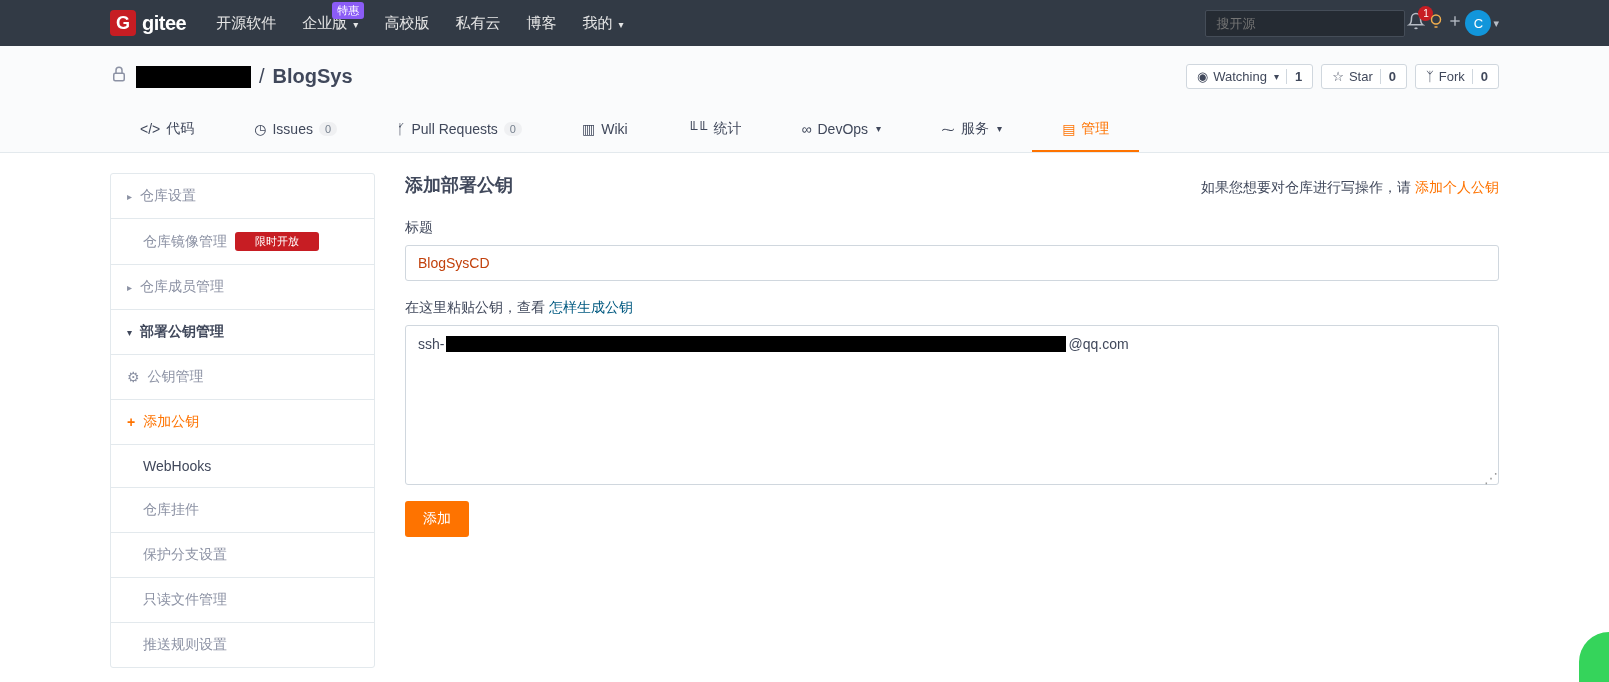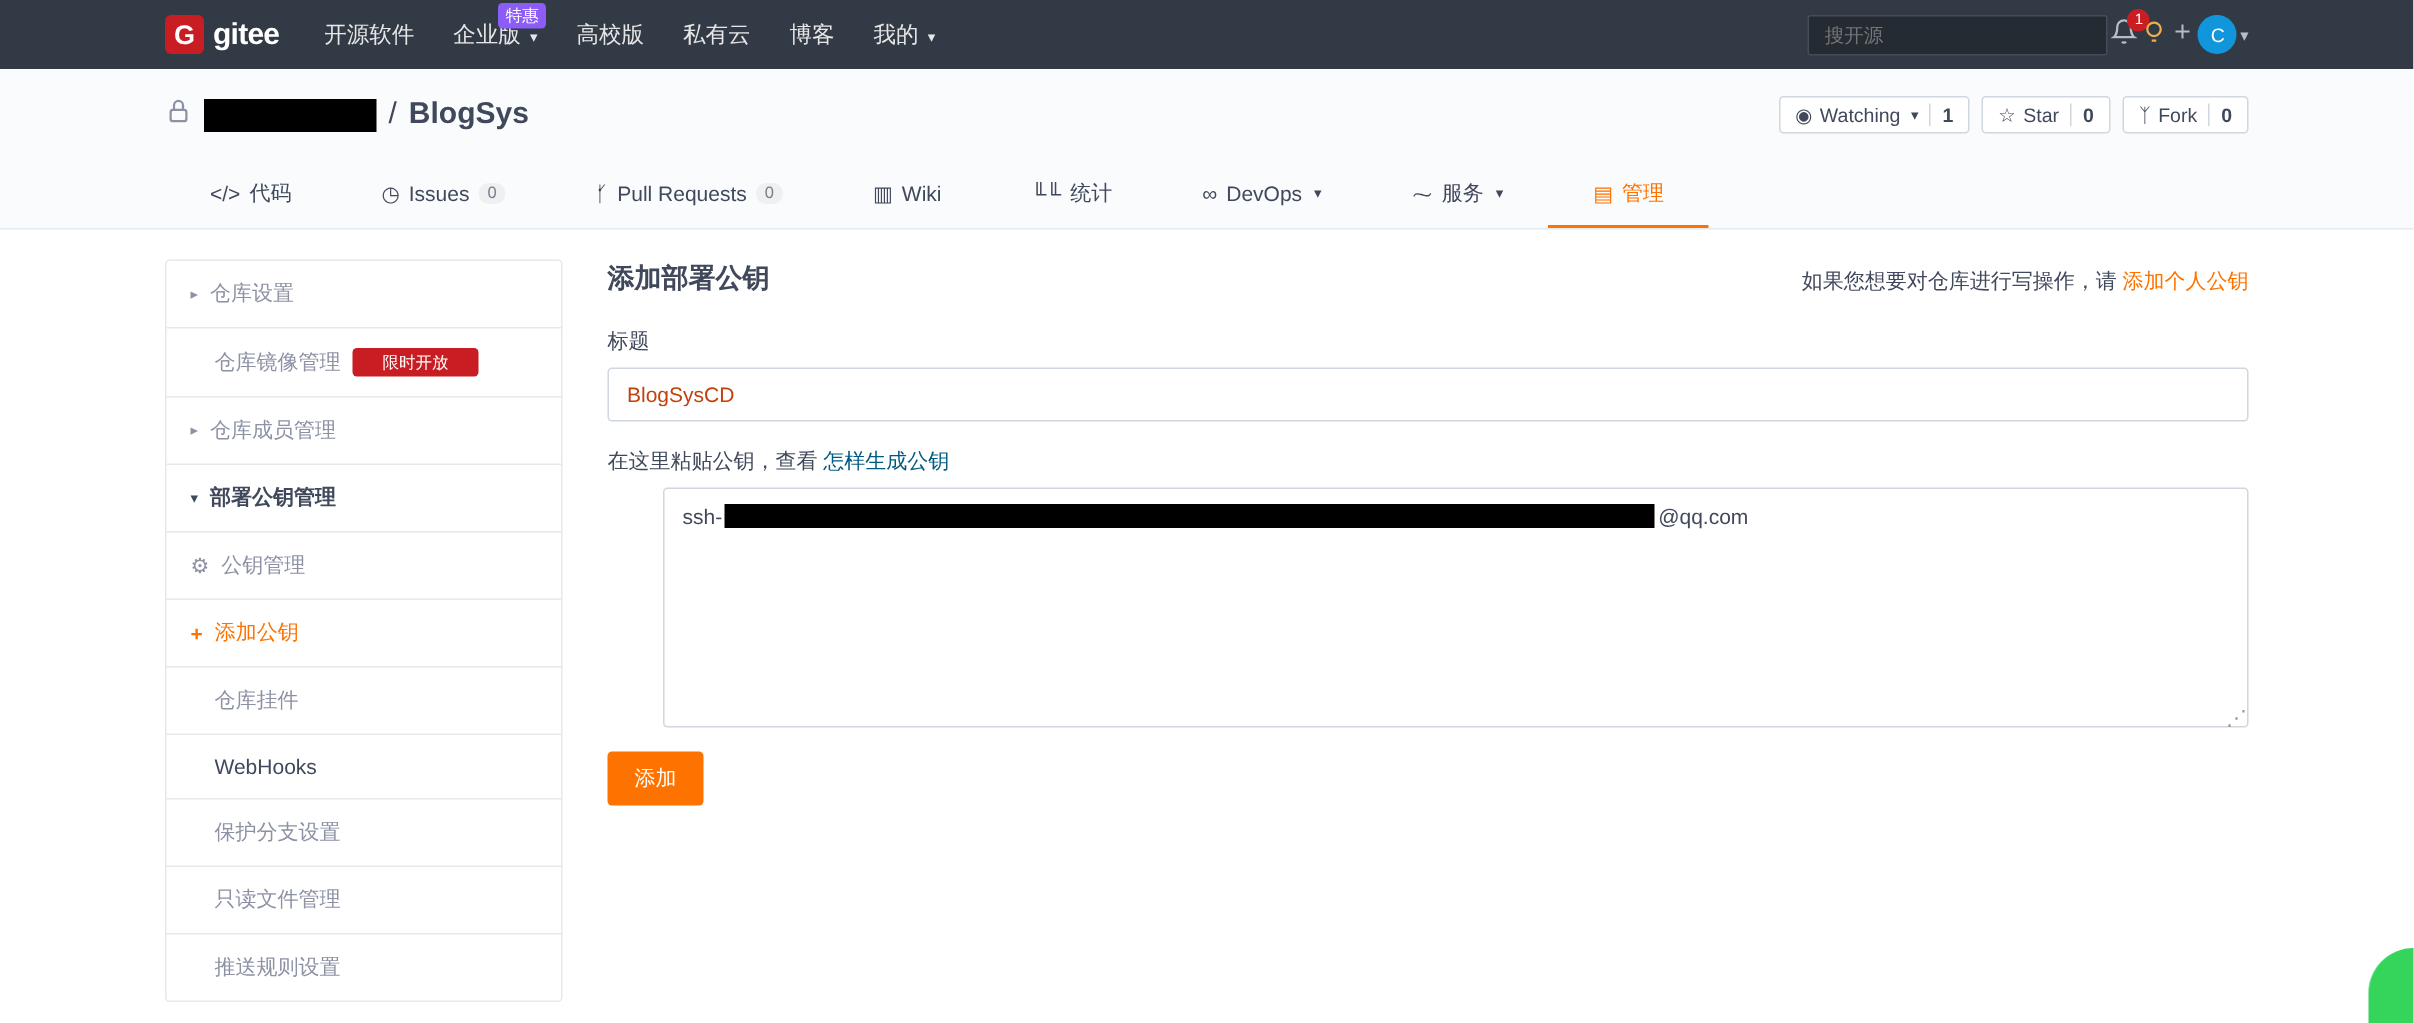--- a/index.html
+++ b/index.html
@@ -38,21 +38,21 @@
 .side-badge { background: #c71d23; color: #fff; font-size: 11px; padding: 2px 20px; border-radius: 3px; }
 .content { flex: 1; }
 .content-head { display: flex; justify-content: space-between; align-items: flex-end; margin-bottom: 22px; }
 .content-title { font-size: 18px; font-weight: 600; color: #40485b; }
 .content-hint { font-size: 14px; color: #40485b; }
 .content-hint a { color: #fe7300; text-decoration: none; }
 .field-label { font-size: 14px; color: #40485b; margin-bottom: 8px; display: block; }
 .text-input { width: 100%; border: 1px solid #d0d7de; padding: 9px 12px; font-size: 14px; border-radius: 3px; margin-bottom: 18px; color: #c2410c; }
 .paste-hint { font-size: 14px; color: #40485b; margin-bottom: 8px; }
 .paste-hint a { color: #005980; text-decoration: none; }
-.key-box { border: 1px solid #d0d7de; border-radius: 3px; padding: 10px 12px; min-height: 160px; margin-bottom: 16px; position: relative; margin-left: 37px; }
+.key-box { border: 1px solid #d0d7de; border-radius: 3px; padding: 10px 12px; min-height: 160px; margin-bottom: 16px; position: relative; }
 .key-line { display: flex; align-items: center; font-size: 14px; color: #40485b; }
 .key-redact { background: #000; height: 16px; width: 620px; display: inline-block; margin: 0 2px; }
 .submit-btn { background: #fe7300; color: #fff; border: none; padding: 9px 18px; font-size: 14px; border-radius: 3px; cursor: pointer; }
 .resize-handle { position: absolute; bottom: 2px; right: 2px; width: 12px; height: 12px; color: #999; font-size: 14px; pointer-events: none; }
 .caret-sm { font-size: 10px; margin-left: 2px; }
 .lightbulb { color: #f0ad4e; }
 .bottom-corner { position: fixed; bottom: 0; right: 0; width: 30px; height: 50px; background: #35d45b; border-top-left-radius: 30px; }
 </style>
 </head>
 <body>
@@ -194,25 +194,25 @@
         <b>部署公钥管理</b>
       </div>
     <div class="side-item muted">
         <span>⚙</span>
         <span>公钥管理</span>
       </div>
     <div class="side-item active">
         <span><b>+</b></span>
         <span>添加公钥</span>
       </div>
-    <div class="side-item muted">
-        <span style="margin-left:16px;">仓库挂件</span>
-      </div>
     <div class="side-item">
         <span style="margin-left:16px;">WebHooks</span>
+      </div>
+    <div class="side-item muted">
+        <span style="margin-left:16px;">仓库挂件</span>
       </div>
     <div class="side-item muted">
         <span style="margin-left:16px;">保护分支设置</span>
       </div>
     <div class="side-item muted">
         <span style="margin-left:16px;">只读文件管理</span>
       </div>
     <div class="side-item muted">
         <span style="margin-left:16px;">推送规则设置</span>
       </div>

